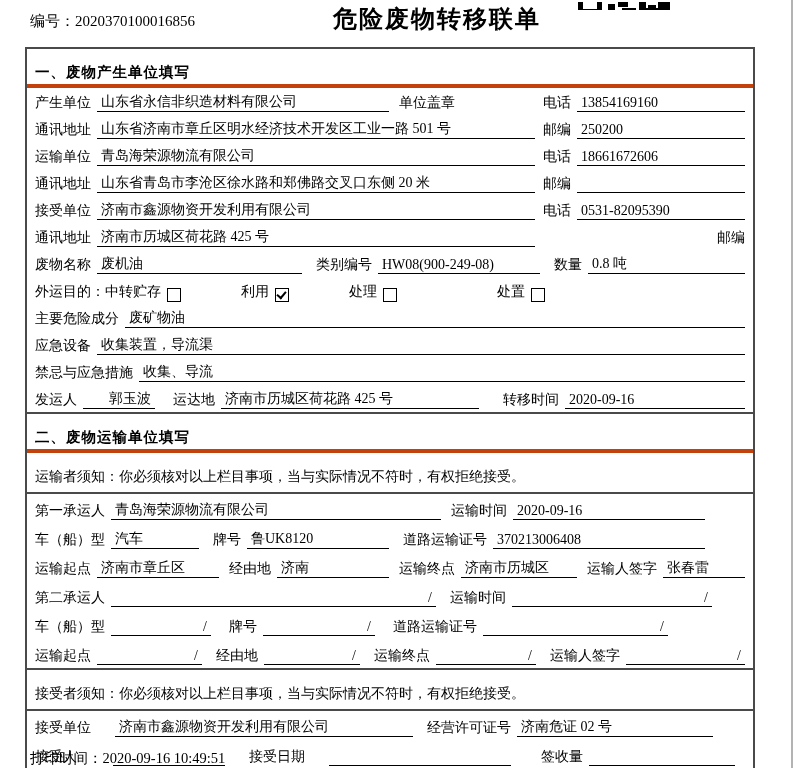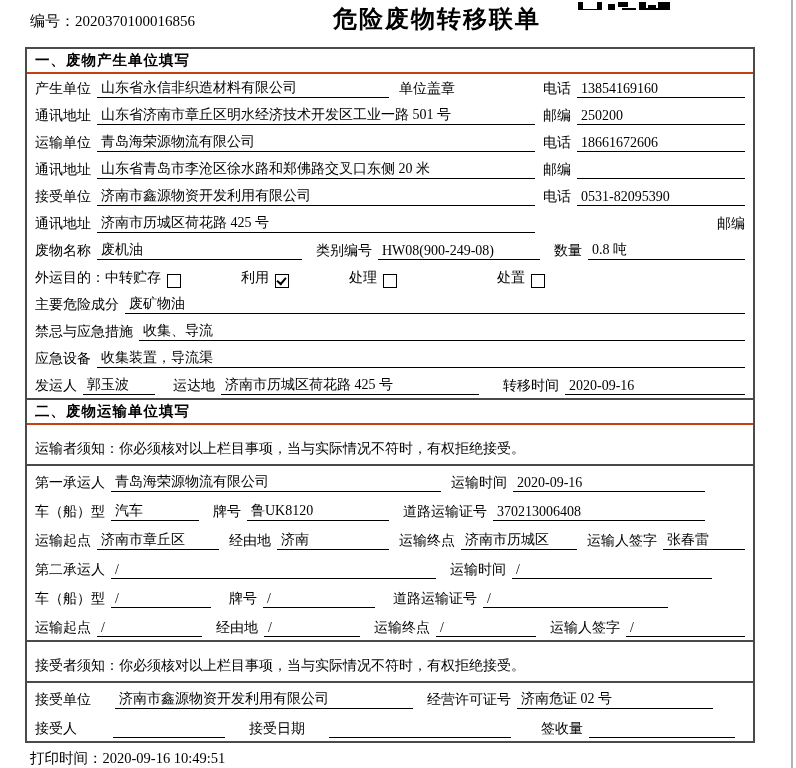--- a/index.html
+++ b/index.html
@@ -18,32 +18,32 @@
   }
   .qr-frag { position:absolute; left:578px; top:0; width:92px; height:10px; overflow:hidden; }
   
   .form-table {
     position:absolute; left:25px; top:47px; width:730px;
     border:2px solid #4a4a4a; box-sizing:border-box; background:#fff;
   }
   .sec + .sec { border-top:2px solid #4a4a4a; }
   .sec-head {
     font-family:"Liberation Sans", sans-serif; font-weight:bold; font-size:14.5px;
-    padding:2px 8px 2px; border-bottom:2px solid #c2410c; letter-spacing:1px;
+    padding:14px 8px 2px; border-bottom:4px solid #c2410c; letter-spacing:1px;
   }
   .note-row { padding:15px 8px 6px; border-bottom:2px solid #4a4a4a; }
   .row { display:flex; align-items:flex-end; height:24px; padding:0 8px 3px; box-sizing:content-box; }
   .s2 .row, .s3 .row { height:26px; }
   .lbl { white-space:nowrap;text-align:right; }
   .u {
     display:inline-block; border-bottom:1px solid #000; padding:0 4px;
     margin-left:6px; white-space:nowrap; overflow:hidden; box-sizing:border-box; min-height:17px;
   }
   .u.grow { flex:1 1 auto; }
-  .u.center { text-align:left; }
+  .u.center { text-align:right; }
   .rcol { margin-left:auto; }
   .rval { width:168px; }
   .ml10{margin-left:10px;} .ml14{margin-left:14px;} .ml18{margin-left:18px;}
   .ml24{margin-left:24px;} .ml30{margin-left:30px;}
   .ml60{margin-left:60px;} .ml100{margin-left:100px;}
   .cb {
     width:12px; height:12px; border:1.5px solid #000; display:inline-block;
     margin-left:6px; position:relative; top:1px; flex:0 0 auto;
   }
   .cb.checked::after {
@@ -143,27 +143,27 @@
       <span class="lbl ml100">处置</span>
       <span class="cb"></span>
     </div>
 
     <div class="row">
       <span class="lbl">主要危险成分</span>
       <span class="u grow">废矿物油</span>
     </div>
 
     <div class="row">
+      <span class="lbl">应急设备</span>
+      <span class="u grow">收集装置，导流渠</span>
+    </div>
+
+    <div class="row">
       <span class="lbl">禁忌与应急措施</span>
       <span class="u grow">收集、导流</span>
-    </div>
-
-    <div class="row">
-      <span class="lbl">应急设备</span>
-      <span class="u grow">收集装置，导流渠</span>
     </div>
 
     <div class="row">
       <span class="lbl">发运人</span>
       <span class="u center" style="width:72px">郭玉波</span>
       <span class="lbl ml18">运达地</span>
       <span class="u" style="width:258px">济南市历城区荷花路 425 号</span>
       <span class="lbl ml24">转移时间</span>
       <span class="u grow">2020-09-16</span>
     </div>

